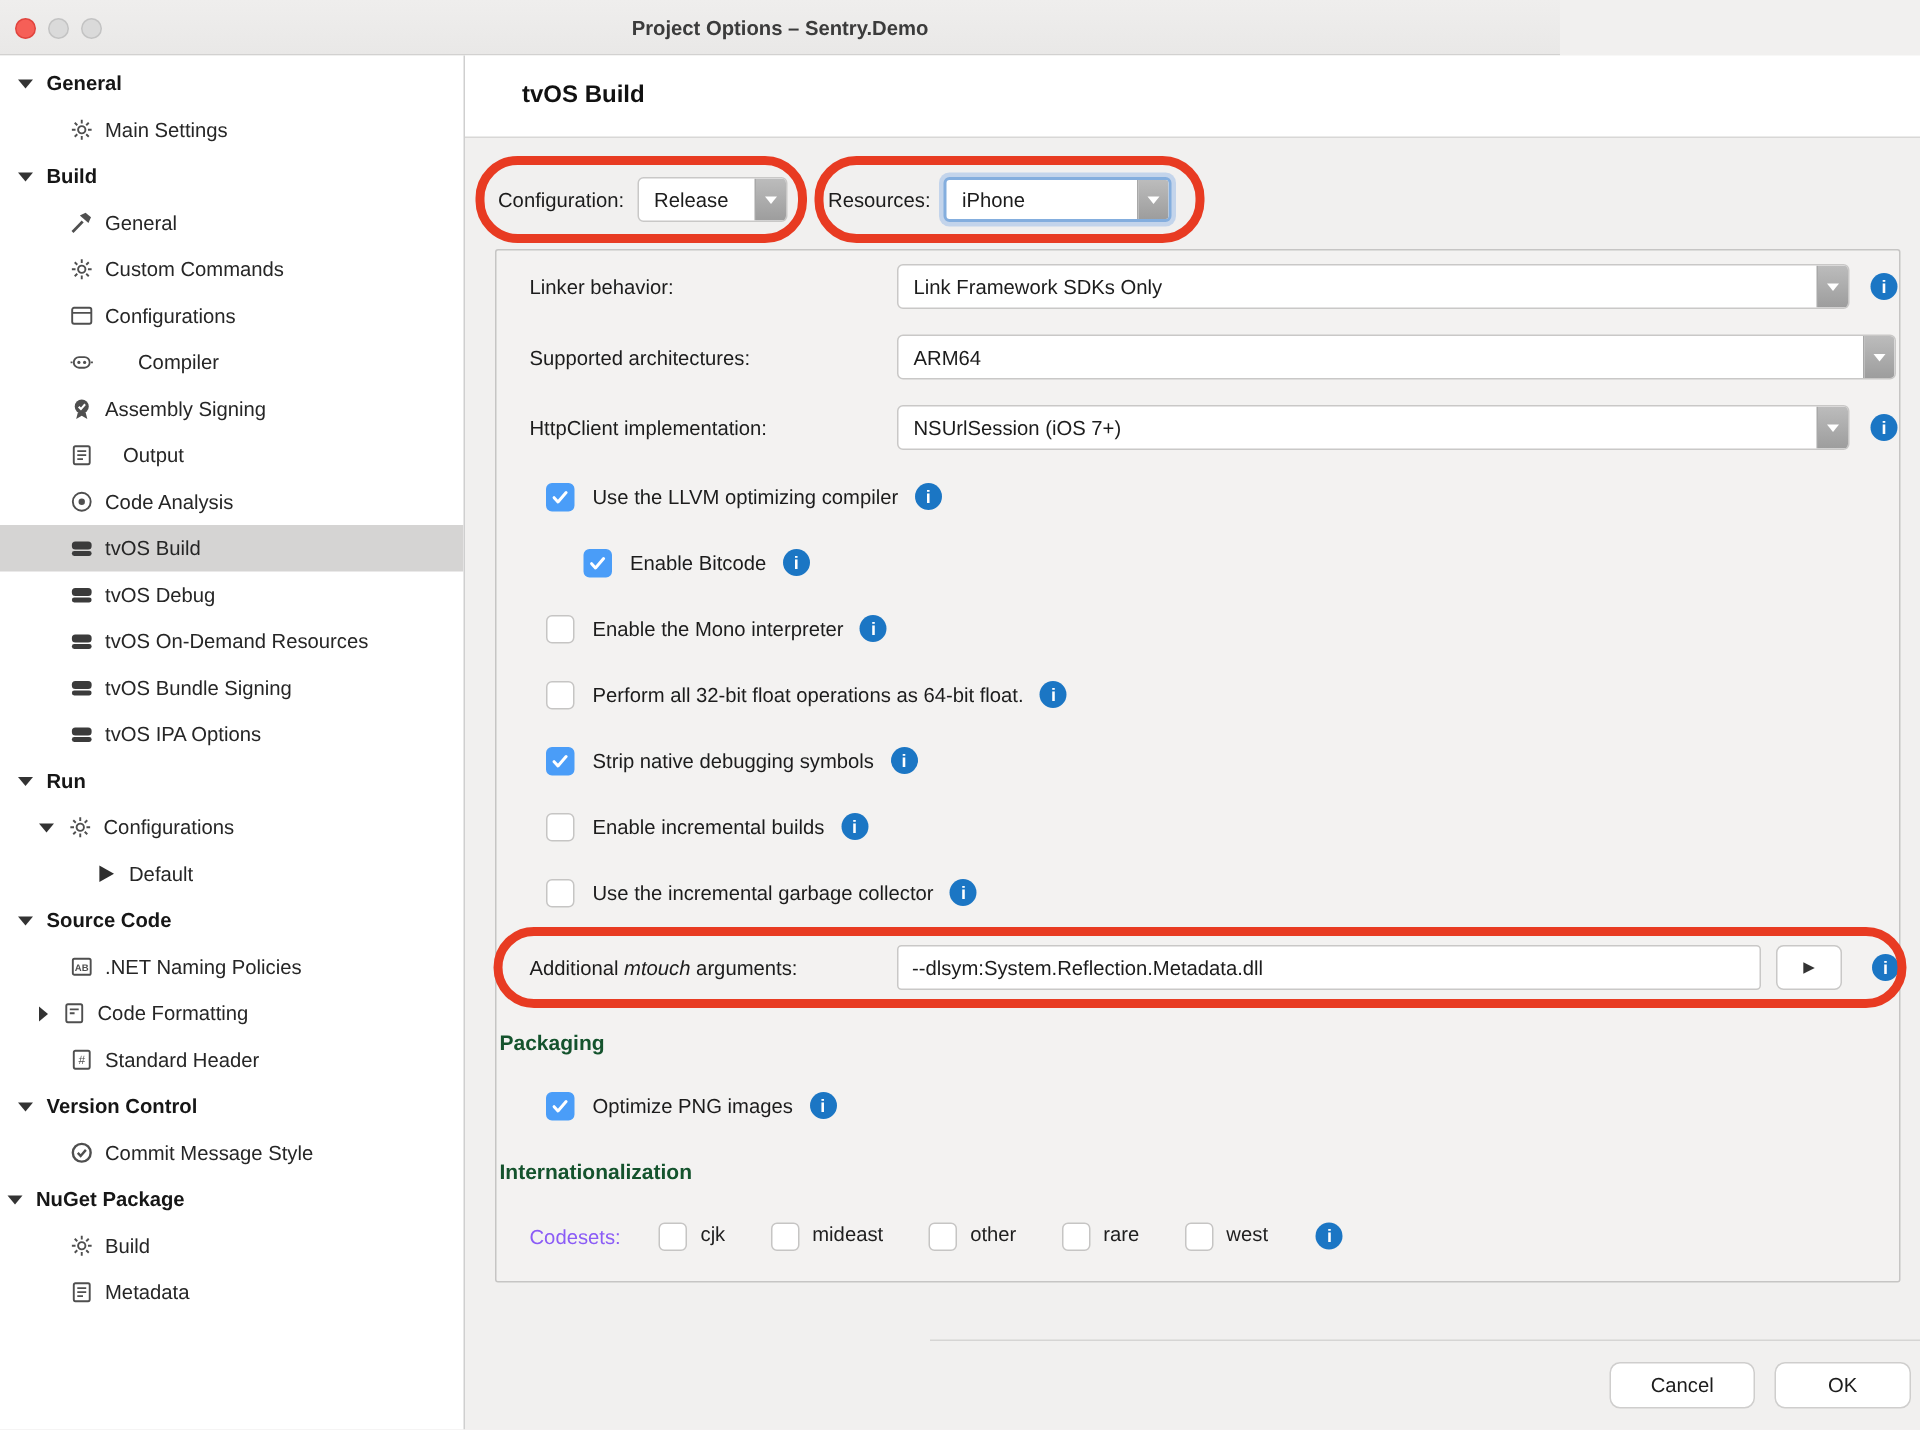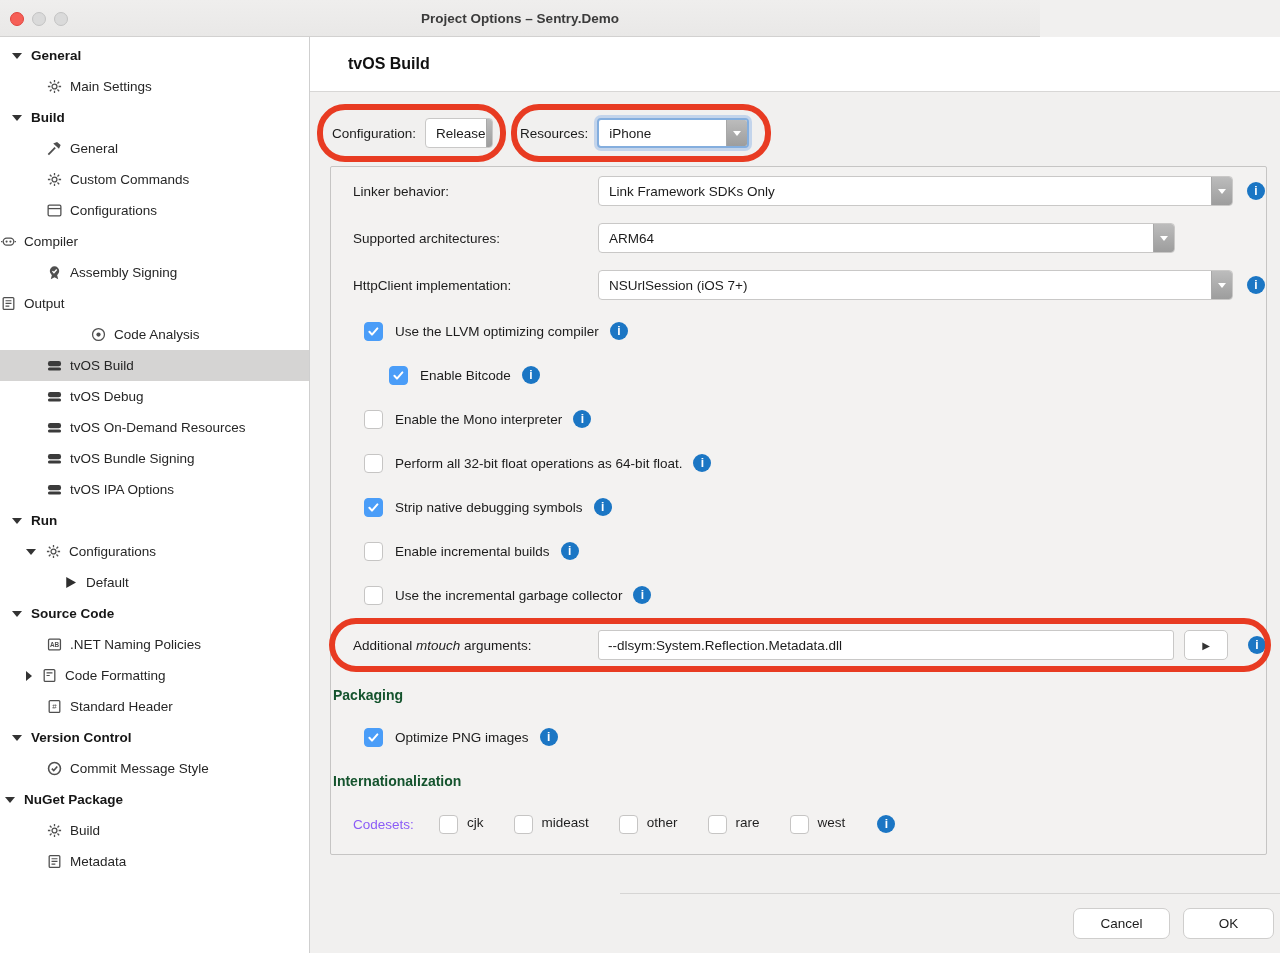--- a/index.html
+++ b/index.html
@@ -62,33 +62,33 @@
     display:flex; align-items:center; position:relative; overflow:hidden;
   }
   .dd-value { padding-left:10px; flex:1; color:#1c1c1c; white-space:nowrap; }
   .dd-arrow {
     width:21px; align-self:stretch; flex:0 0 auto;
     background:linear-gradient(#bcbcbc,#9d9d9d);
     display:flex; align-items:center; justify-content:center;
     border-left:1px solid #a8a8a8;
   }
   .dd-arrow::after { content:""; width:0; height:0; border-left:4px solid transparent; border-right:4px solid transparent; border-top:5px solid #ffffff; }
-  .dropdown.small { width:68px; }
+  .dropdown.small { width:100px; }
   .dropdown.platform-dd { width:152px; border:2px solid #84aede; box-shadow:0 0 0 3px rgba(110,160,230,.35); }
 
   
   .groupbox {
     width:937px; margin:18px 0 0 20px; background:#f3f2f1;
     border:1px solid #c6c5c4; border-radius:2px;
     padding:9px 0 20px 0;
   }
   .dd-row { display:flex; align-items:center; margin:0 0 17px 22px; height:30px; }
   .dd-row .row-label { width:245px; flex:0 0 auto; color:#1c1c1c; }
   .dd-row .dropdown { width:635px; }
-  .dd-row .dropdown.wide { width:577px; }
+  .dd-row .dropdown.wide { width:666px; }
   .dd-row .info-icon { margin-left:14px; }
 
   .cb-row { display:flex; align-items:center; height:20px; margin:0 0 24px 33px; }
   .cb-row.nested { margin-left:58px; }
   .cb-row.gap-before { margin-top:11px; }
   .cb-row .cb-label { margin-left:12px; color:#1c1c1c; }
   .cb-row .info-icon { margin-left:11px; }
 
   .checkbox {
     width:19px; height:19px; border-radius:4px; background:#ffffff;
@@ -197,51 +197,51 @@
     </div>
     <div class="tree-row" style="padding-left: 46px;">
       <span class="tree-icon">
         <svg viewBox="0 0 16 16">
           <rect x="2" y="3" width="12" height="10" rx="1.2" fill="none" stroke="#4f4f4f" stroke-width="1.2"></rect>
           <path d="M2 6.2h12" stroke="#4f4f4f" stroke-width="1.2"></path>
         </svg>
       </span>
       <span class="lbl">Configurations</span>
     </div>
-    <div class="tree-row" style="">
+    <div class="tree-row" style="padding-left: 46px; gap: 22px;">
       <span class="tree-icon">
         <svg viewBox="0 0 16 16">
           <rect x="3" y="4.8" width="10" height="6.6" rx="3.3" fill="none" stroke="#4f4f4f" stroke-width="1.2"></rect>
           <circle cx="6.2" cy="8.1" r="1" fill="#4f4f4f"></circle>
           <circle cx="9.8" cy="8.1" r="1" fill="#4f4f4f"></circle>
           <path d="M1 8.1h1.2M13.8 8.1H15" stroke="#4f4f4f" stroke-width="1.2"></path>
         </svg>
       </span>
       <span class="lbl">Compiler</span>
     </div>
     <div class="tree-row" style="padding-left: 46px;">
       <span class="tree-icon">
         <svg viewBox="0 0 16 16">
           <circle cx="8" cy="6.6" r="4.4" fill="#4f4f4f"></circle>
           <path d="M5.6 10.2l-1.1 4.2 3.5-2 3.5 2-1.1-4.2" fill="#4f4f4f"></path>
           <path d="M6.1 6.7l1.4 1.5 2.6-3" stroke="#fff" stroke-width="1.3" fill="none"></path>
         </svg>
       </span>
       <span class="lbl">Assembly Signing</span>
     </div>
-    <div class="tree-row" style="">
+    <div class="tree-row" style="padding-left: 46px; gap: 12px;">
       <span class="tree-icon">
         <svg viewBox="0 0 16 16">
           <rect x="3" y="2.4" width="10" height="11.2" rx="1" fill="none" stroke="#4f4f4f" stroke-width="1.2"></rect>
           <path d="M5.2 5.4h5.6M5.2 7.9h5.6M5.2 10.4h3.6" stroke="#4f4f4f" stroke-width="1.1"></path>
         </svg>
       </span>
       <span class="lbl">Output</span>
     </div>
-    <div class="tree-row" style="padding-left: 46px; margin-left: 44px;">
+    <div class="tree-row" style="padding-left: 46px;">
       <span class="tree-icon">
         <svg viewBox="0 0 16 16">
           <circle cx="8" cy="8" r="5.6" fill="none" stroke="#4f4f4f" stroke-width="1.2"></circle>
           <circle cx="8" cy="8" r="2" fill="#4f4f4f"></circle>
         </svg>
       </span>
       <span class="lbl">Code Analysis</span>
     </div>
     <div class="tree-row selected" style="padding-left: 46px;">
       <span class="tree-icon">

